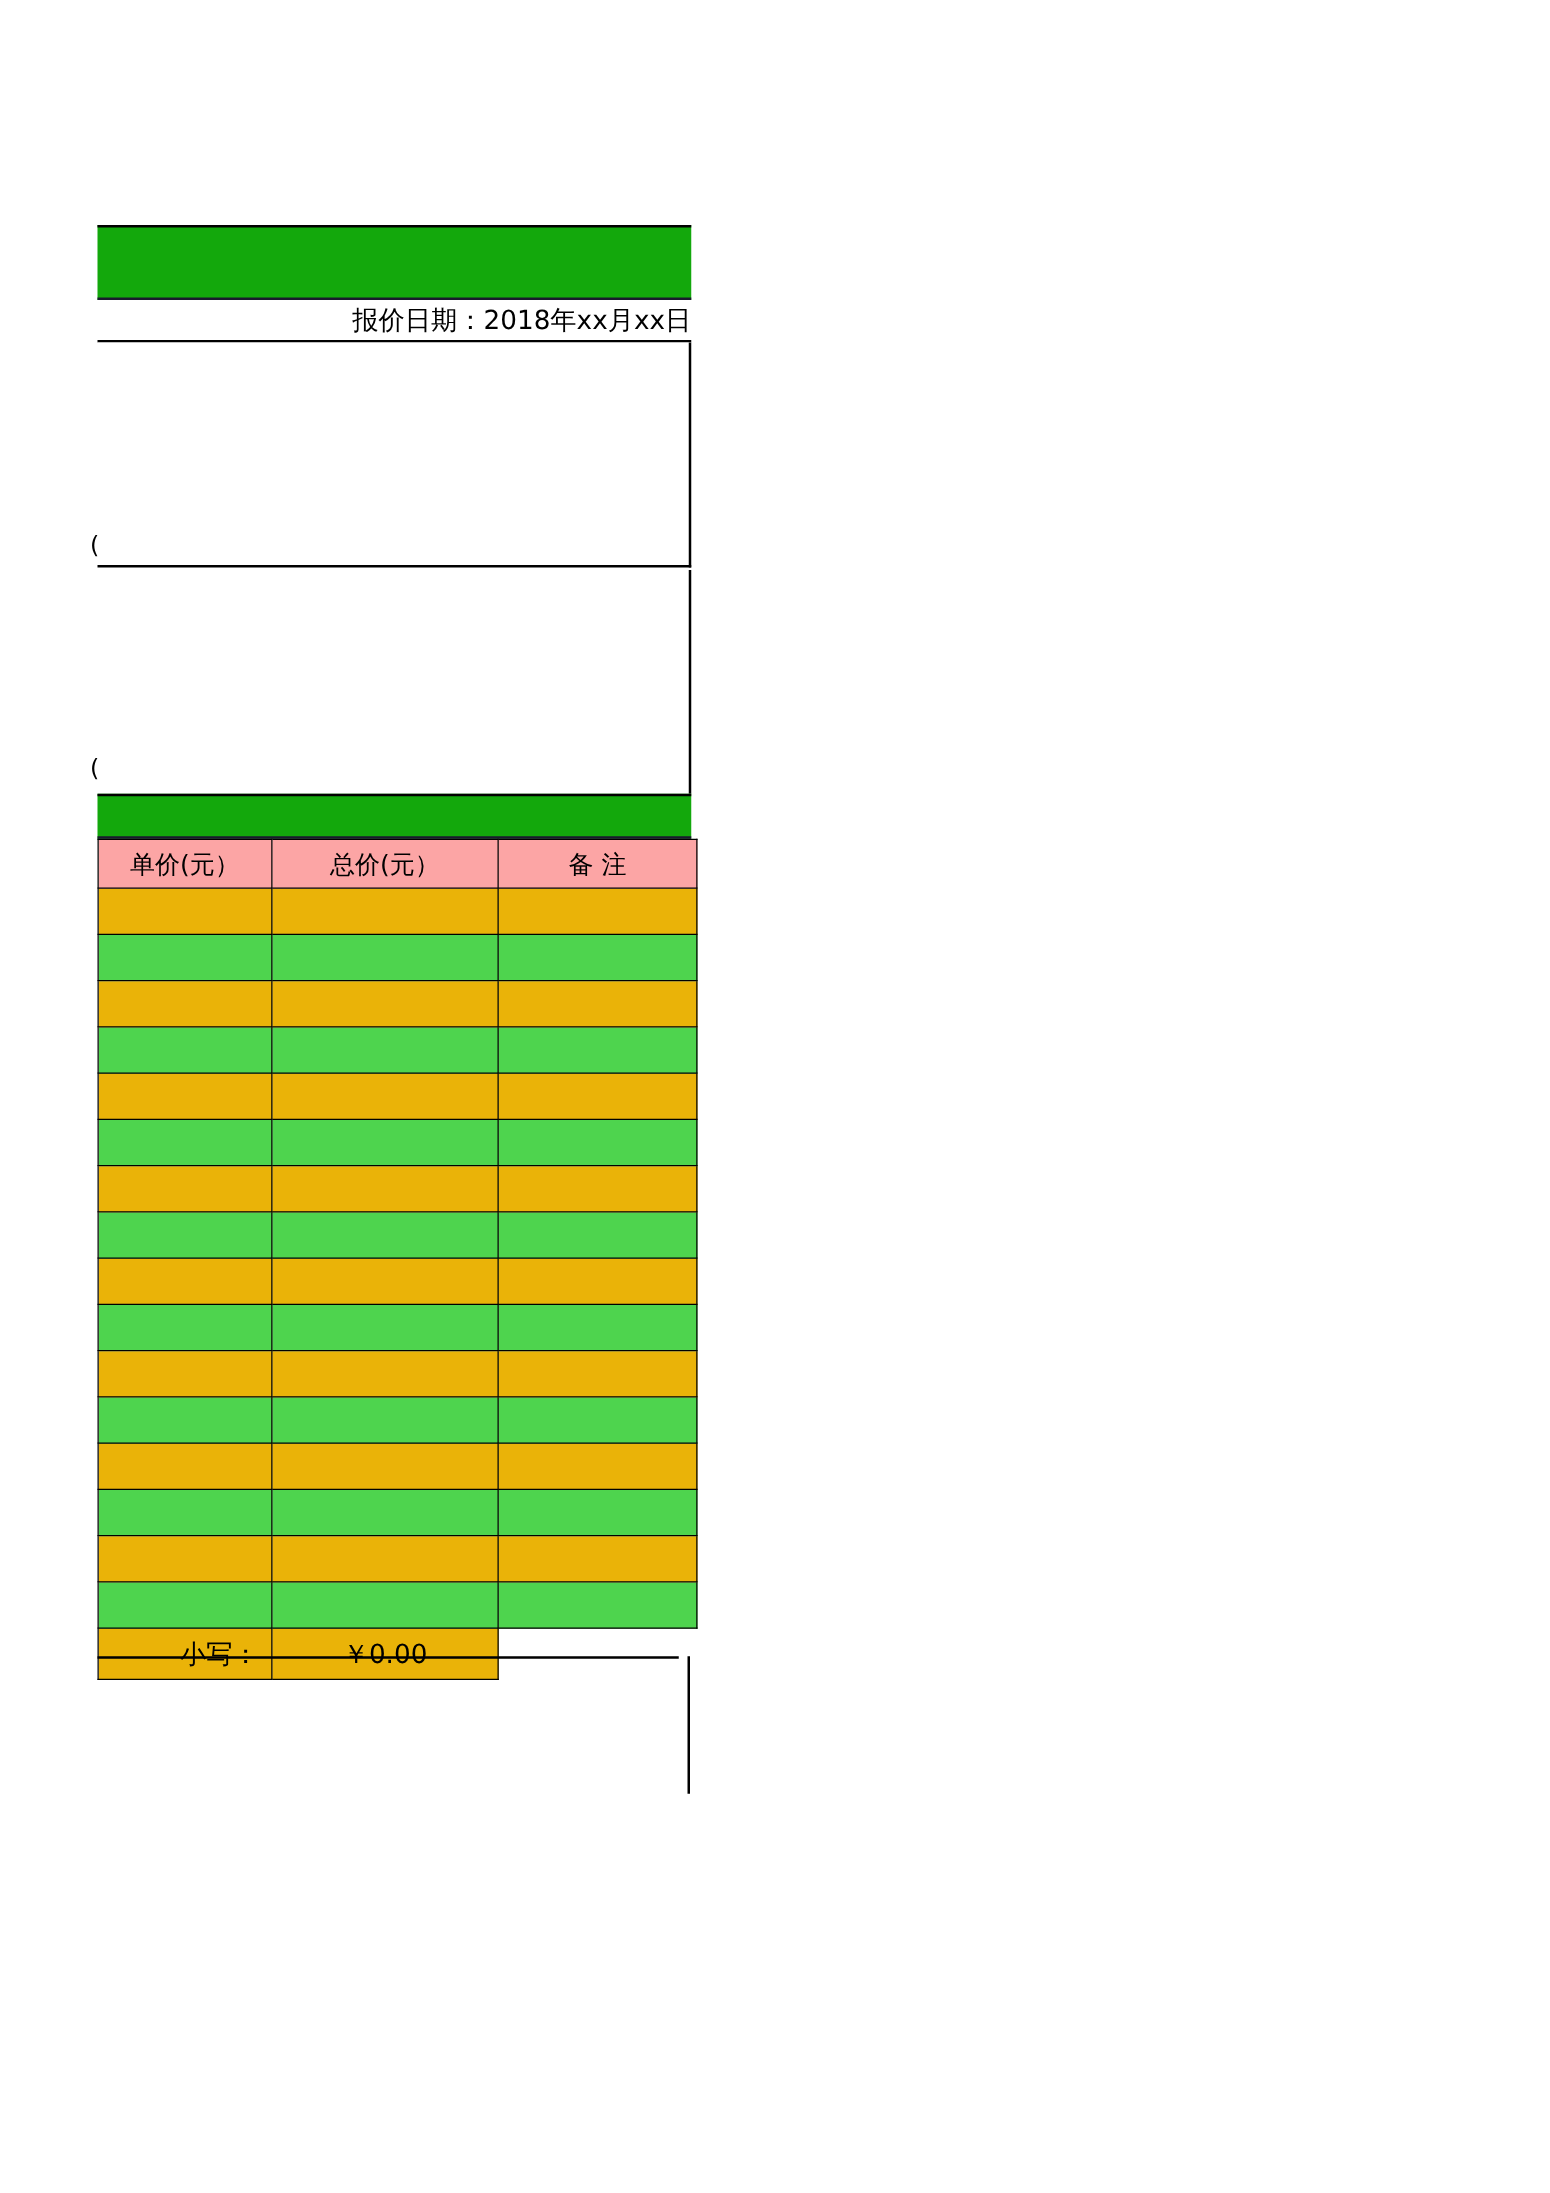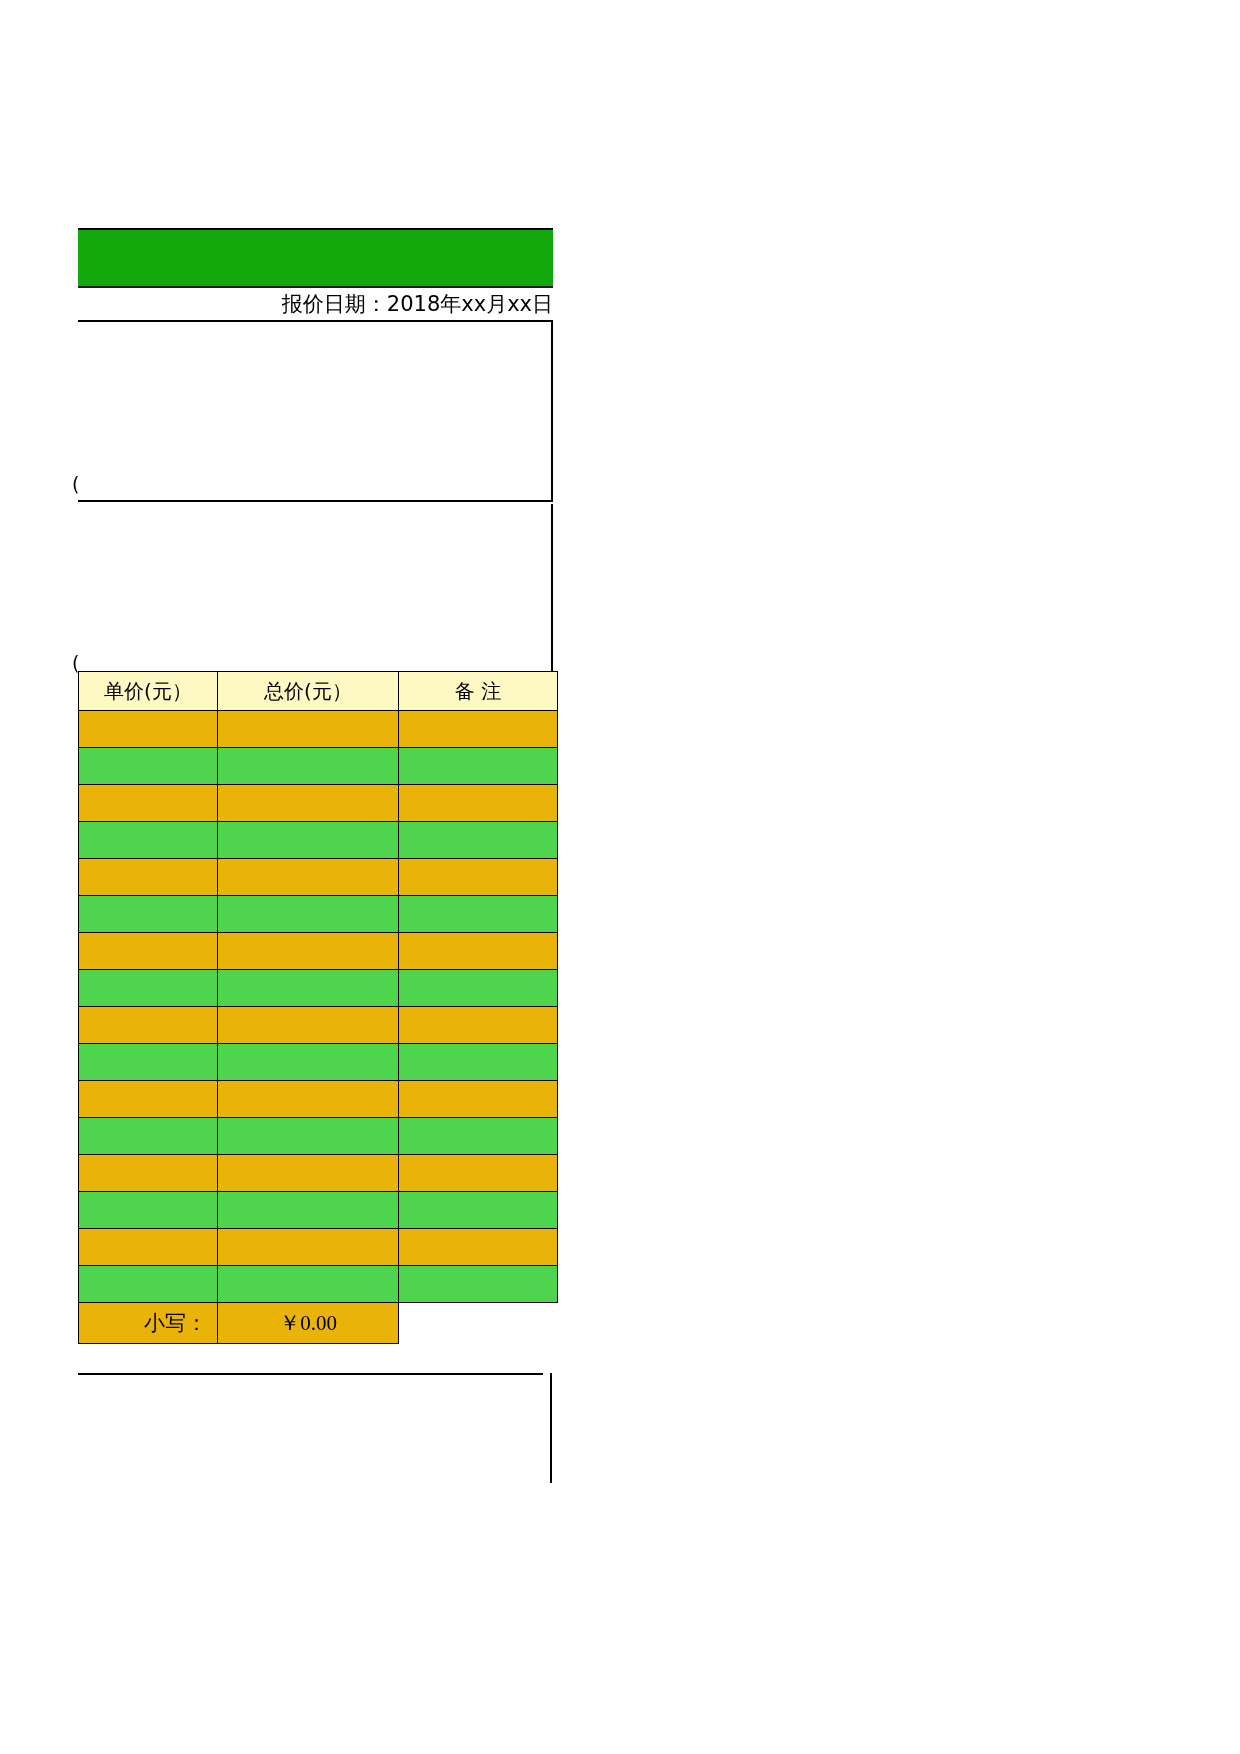--- a/index.html
+++ b/index.html
@@ -16,21 +16,21 @@
   }
 
   
   #sheet {
     position: absolute;
     left: 0; top: 0;
     width: 1240px;
     height: 1754px;
   }
 
-  .abs { position: absolute; box-sizing: border-box; margin-top: 48px; }
+  .abs { position: absolute; box-sizing: border-box; }
 
   
   .band-dark {
     background: #13A80C;
     border-top: 2px solid #000000;
     border-bottom: 2px solid #1a1a2e;
   }
 
   
   .date-row {
@@ -76,32 +76,31 @@
     height: 36px;
     padding: 0;
     text-align: center;
     vertical-align: middle;
     background: #eab308;
   }
   .tbl td.hdr {
     height: 38px;
     font-size: 20px;
     font-weight: normal;
-    background: #fef9c3;
+    background: #fca5a5;
   }
   .tbl tr.alt td {
     background: #4ED44E;
   }
   .tbl td.label-right {
     text-align: right;
     padding-right: 10px;
   }
   .tbl td.money {
     text-align: center;
-    font-family: Liberation Serif, serif;
   }
   .tbl tr.total td {
     height: 40px;
     font-size: 21px;
   }
 
   .col-unit   { width: 138px; }
   .col-total  { width: 180px; }
   .col-note   { width: 158px; margin-top: 40px; }
 

